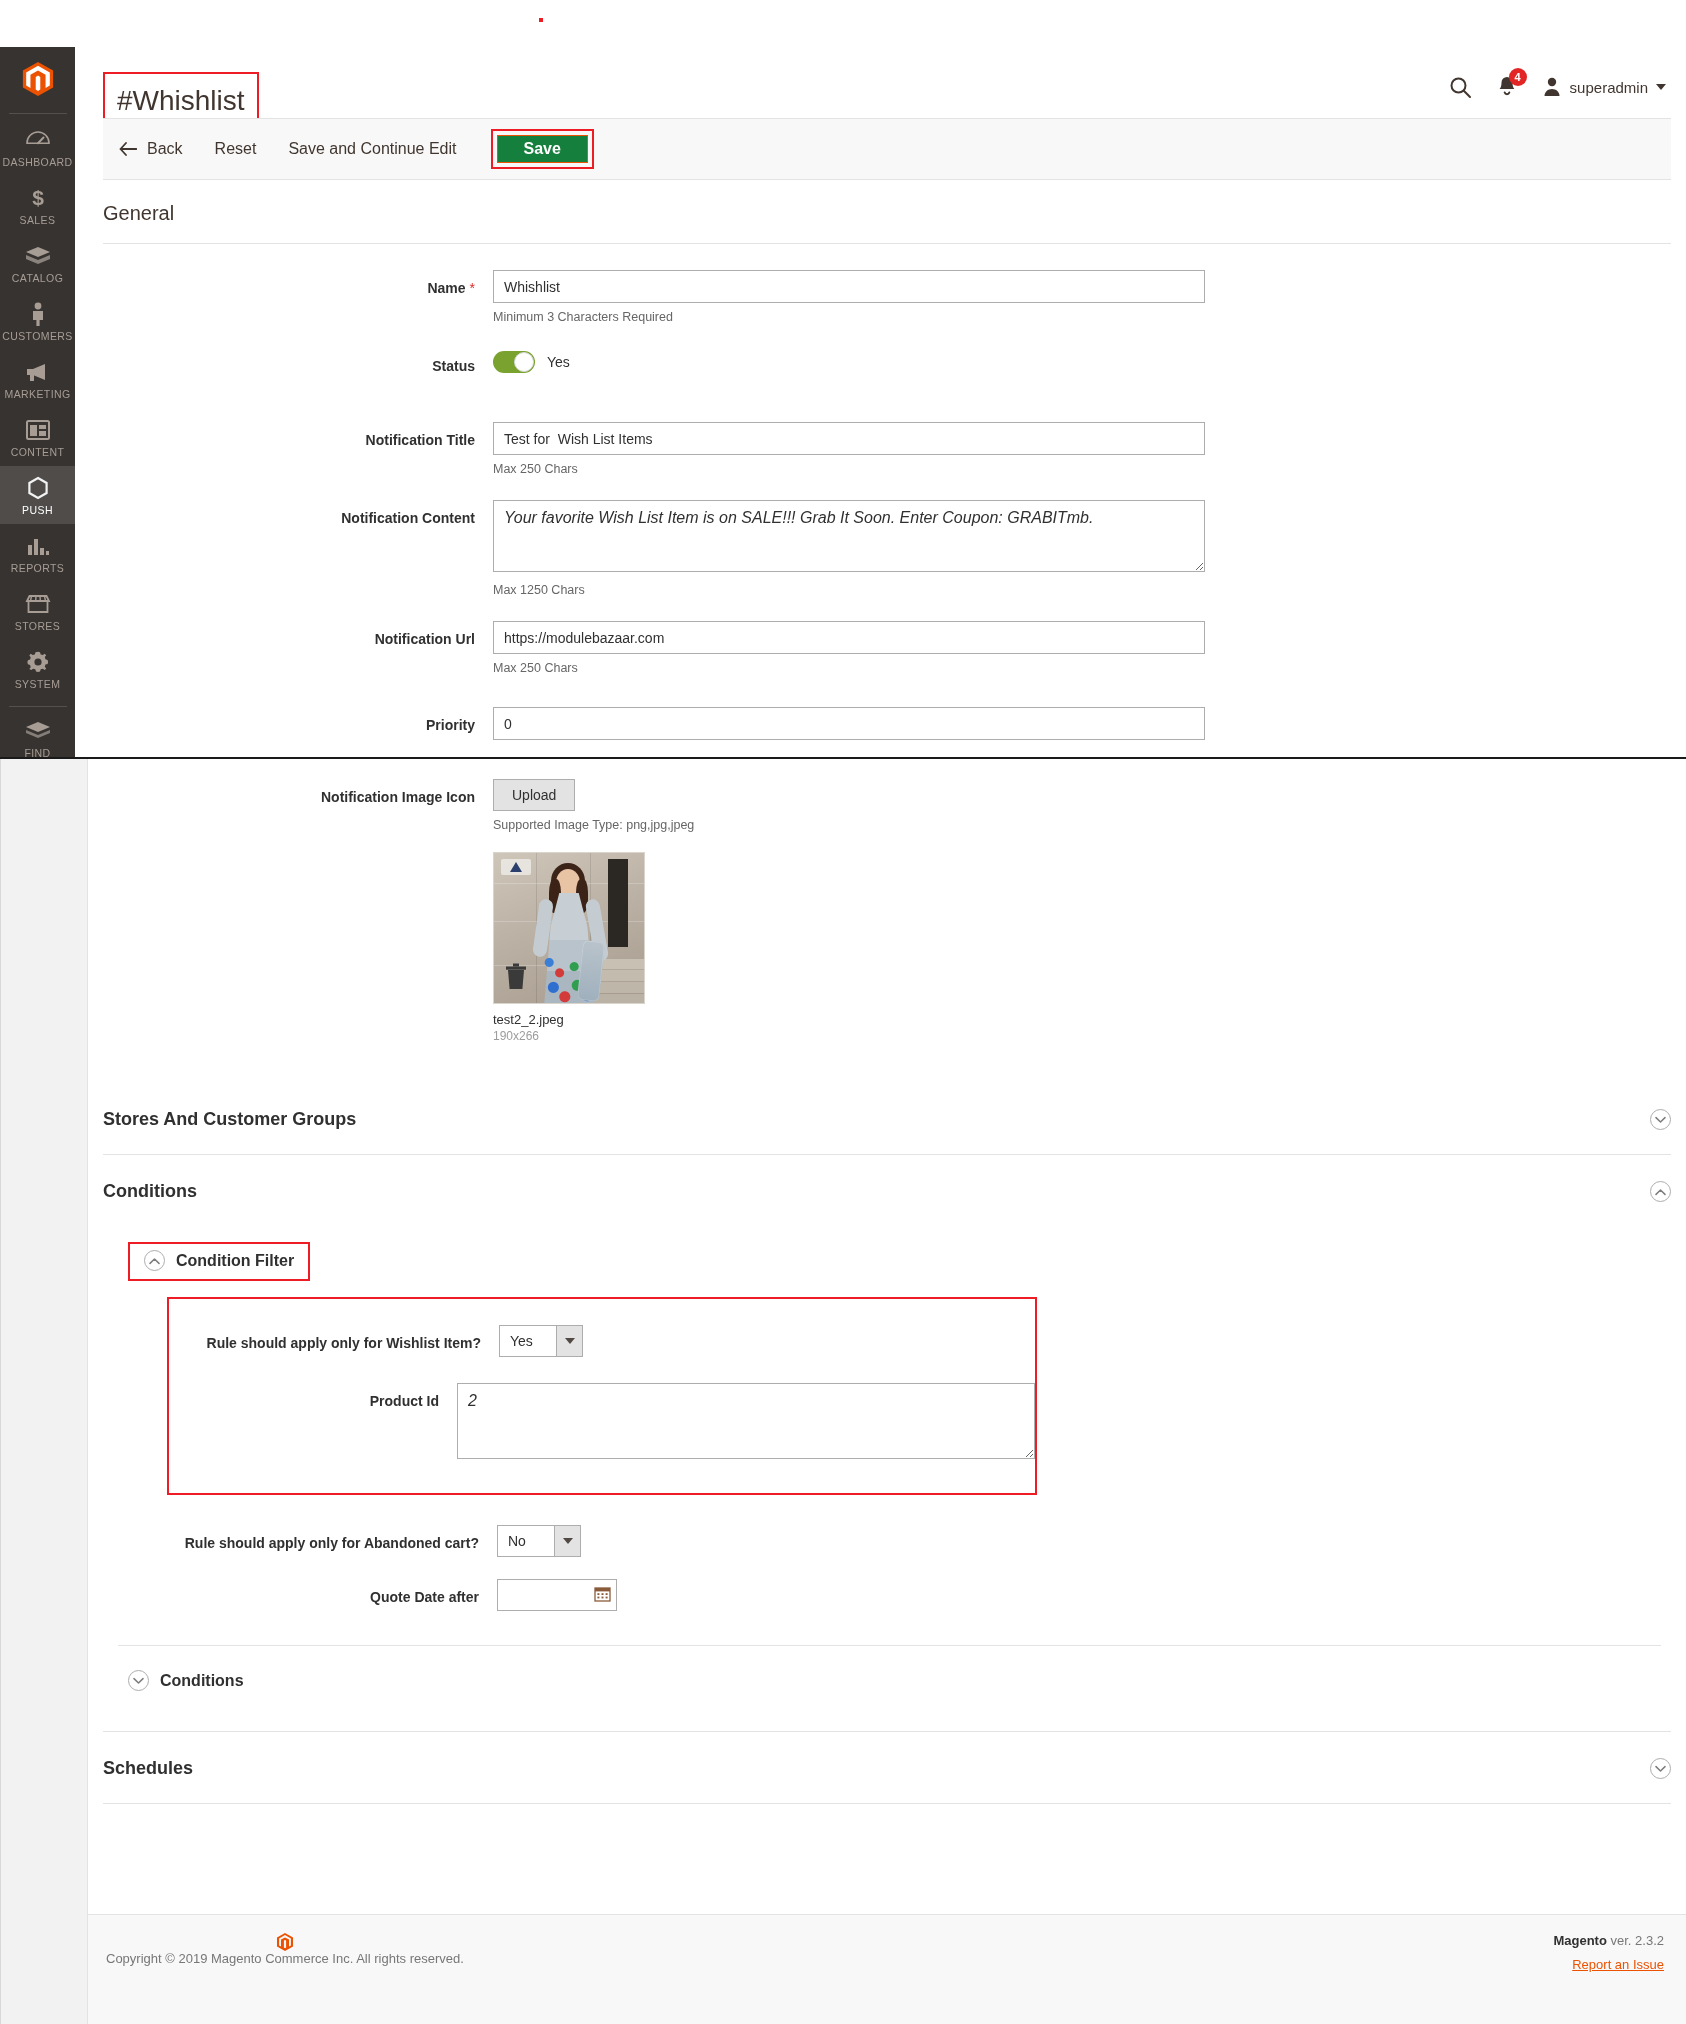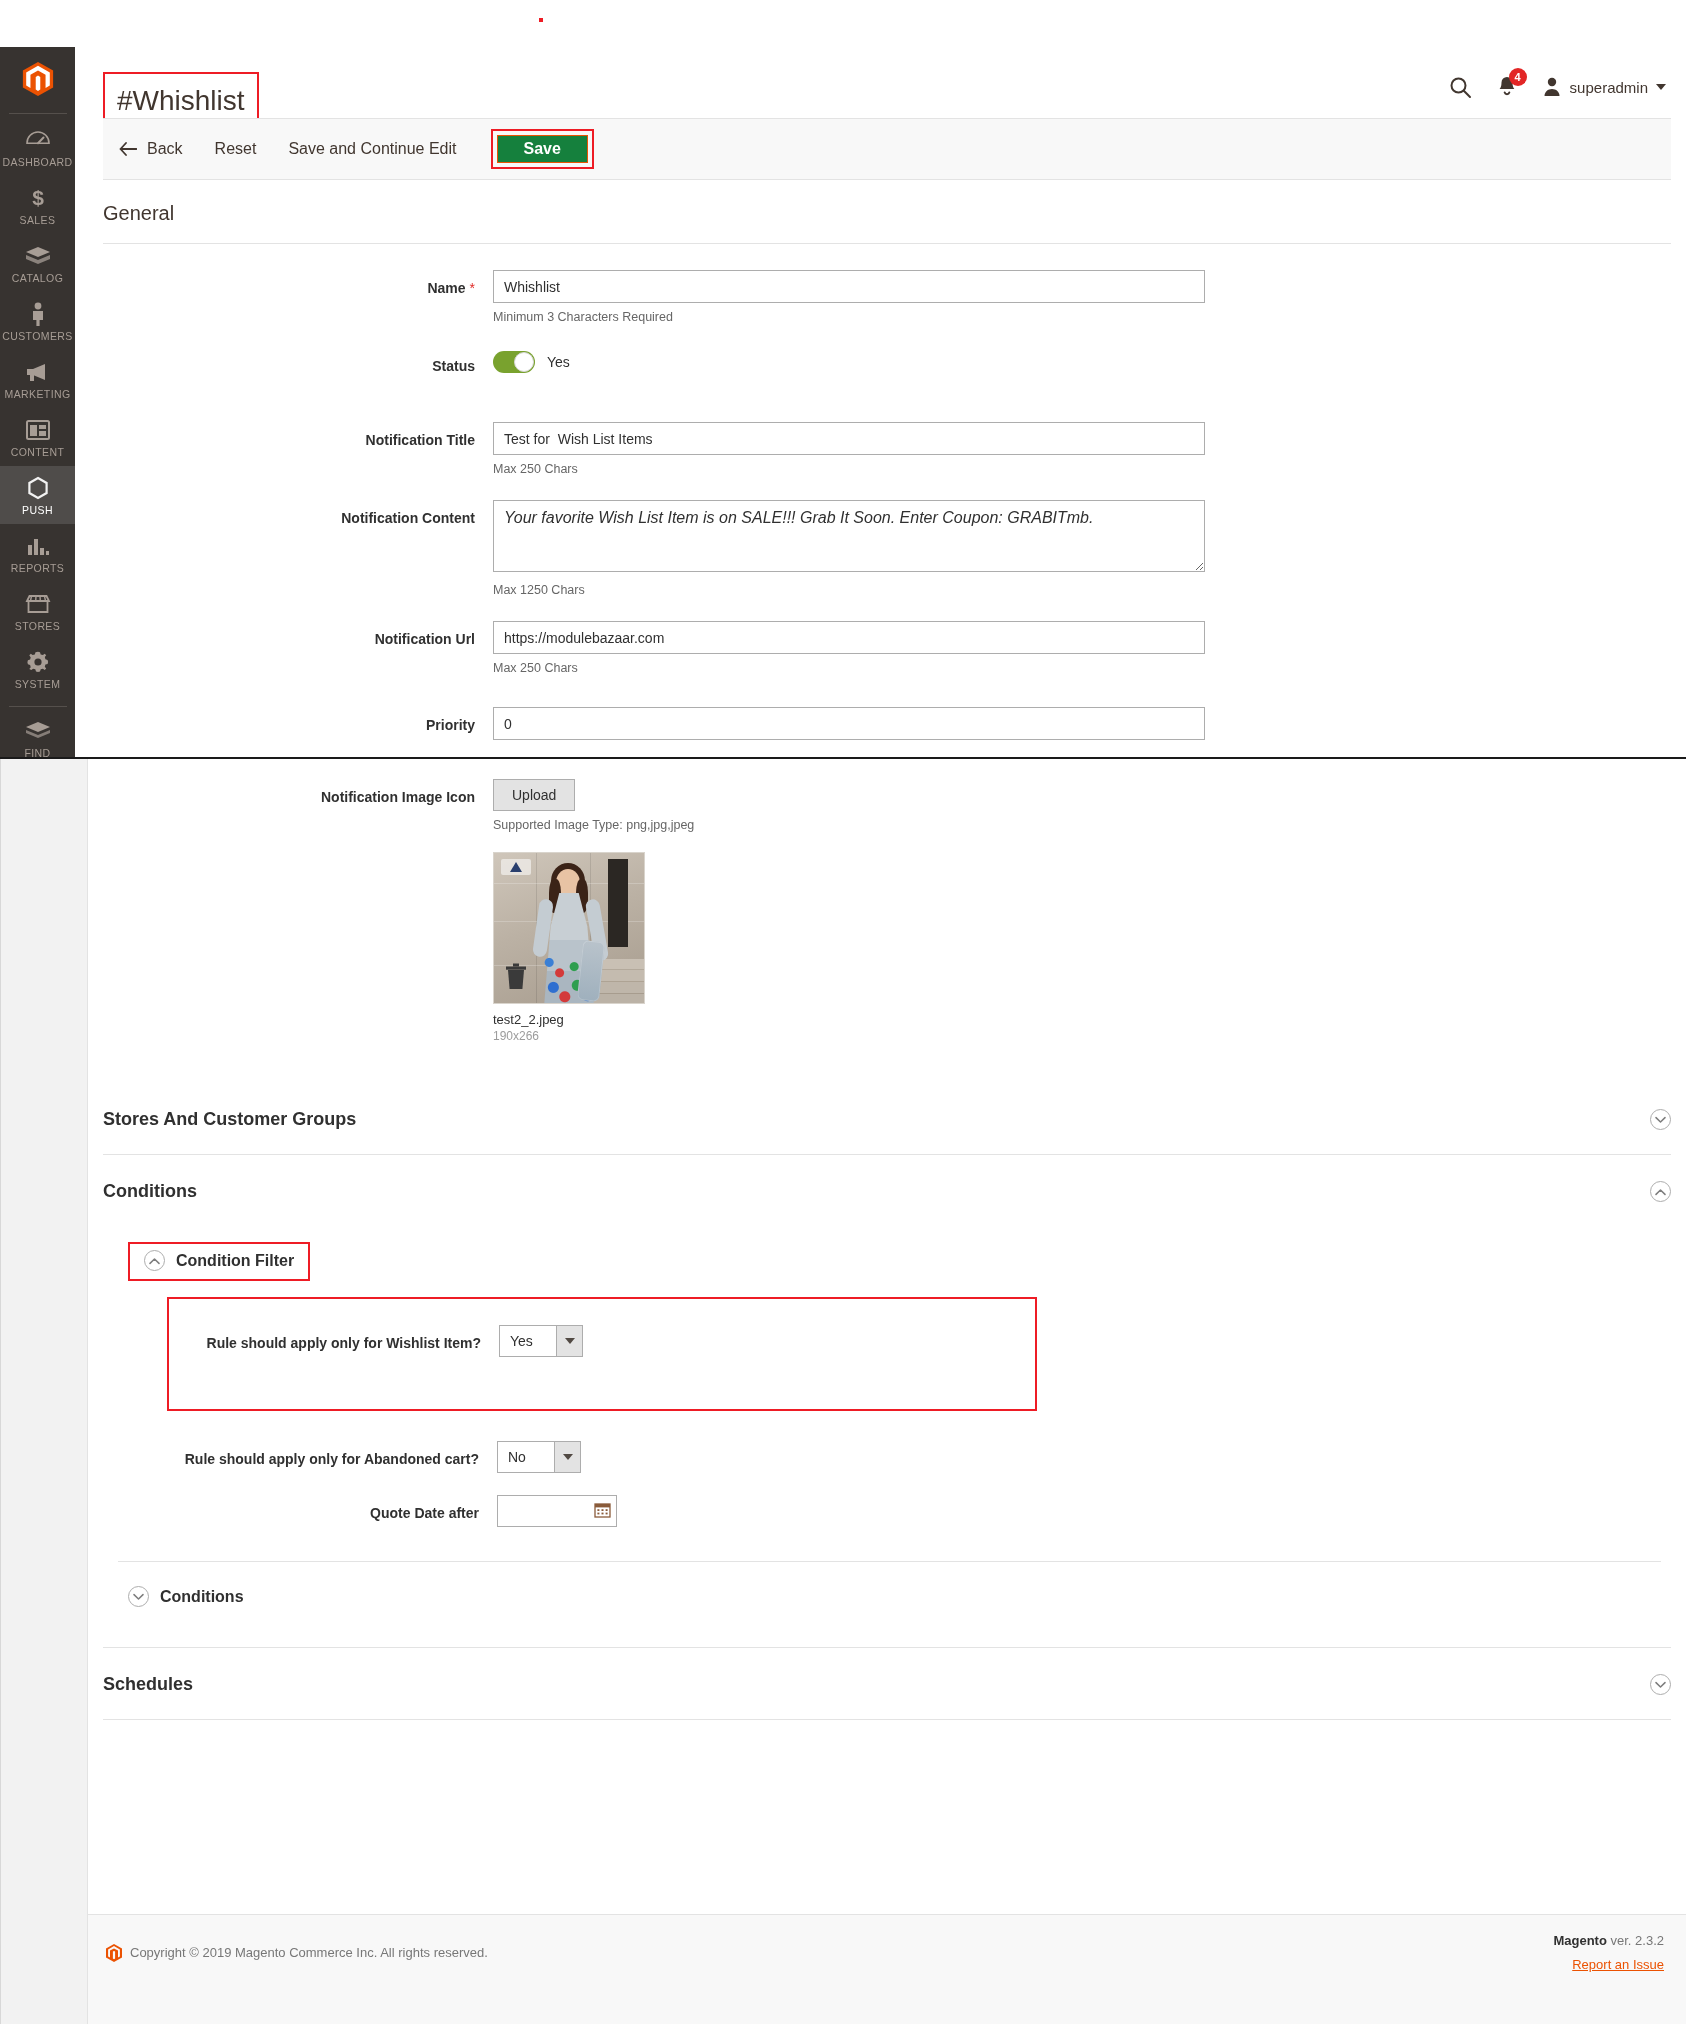--- a/index.html
+++ b/index.html
@@ -212,21 +212,21 @@
   .cal-ic { cursor: pointer; }
 
   .divider { margin: 0 15px; height: 1px; background: #e3e3e3; }
 
   
   .footer {
     position: absolute; left: 0; bottom: 0; width: 1598px; height: 110px;
     background: #f8f8f8; border-top: 1px solid #e3e3e3;
   }
   .footer-in { padding: 18px 22px 0 18px; display: flex; justify-content: space-between; }
-  .copy { display: flex; align-items: center; gap: 8px; font-size: 13px; color: #777; }
+  .copy { display: flex; align-items: center; font-size: 13px; color: #777; flex-direction: column; }
   .ver { text-align: right; }
   .ver .v { font-size: 13px; color: #777; }
   .ver .v b { color: #303030; }
   .ver .report { display: block; margin-top: 9px; font-size: 13px; color: #eb5202; text-decoration: underline; cursor: pointer; }
 
   
   .seam { position: absolute; left: 0; top: 757px; width: 1686px; height: 2px; background: #1a1a1a; z-index: 30; }
   .top-dot { position: absolute; left: 539px; top: 18px; width: 4px; height: 4px; background: #ee1c25; z-index: 30; }
   .edge-left { position: absolute; left: 0; top: 759px; width: 1px; height: 1265px; background: #d8d8d8; z-index: 29; }
 </style>
@@ -547,20 +547,26 @@
           <div class="flabel" style="width:330px;font-weight:600">Rule should apply only for Wishlist Item?</div>
           <div class="fcontrol">
             <span class="sel">
               <span class="val">Yes</span>
               <span class="arrow">
                   <span class="caret-s"></span>
                 </span>
             </span>
           </div>
         </div>
+        <div class="frow">
+          <div class="flabel" style="width:330px;font-weight:600">Product Id</div>
+          <div class="fcontrol">
+            <textarea class="ta" style="width: 578px; height: 76px;">2</textarea>
+          </div>
+        </div>
       </div>
 
       <div class="frow" style="margin:30px 0 0 64px">
         <div class="flabel" style="width:330px;font-weight:600">Rule should apply only for Abandoned cart?</div>
         <div class="fcontrol">
           <span class="sel">
             <span class="val">No</span>
             <span class="arrow">
                 <span class="caret-s"></span>
               </span>

